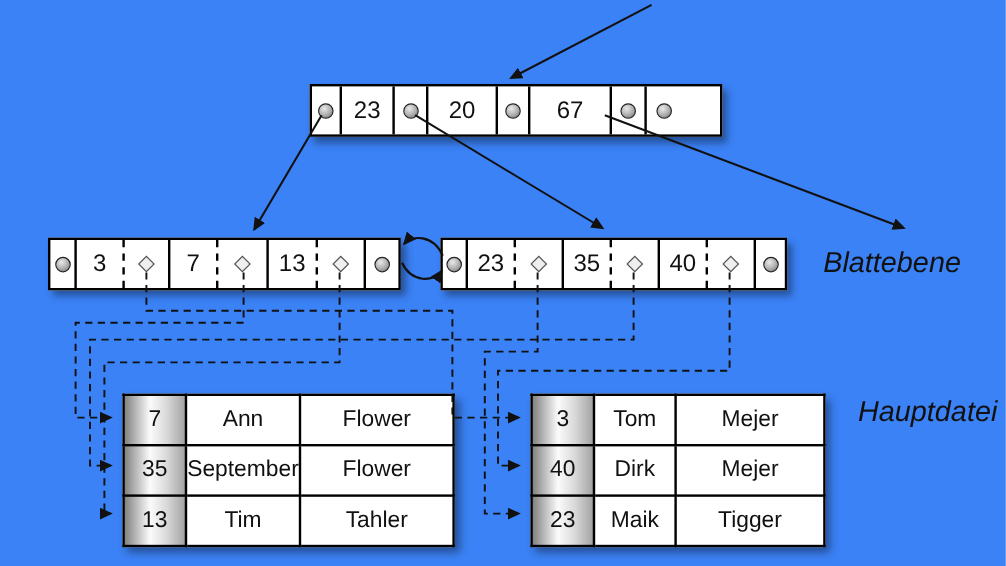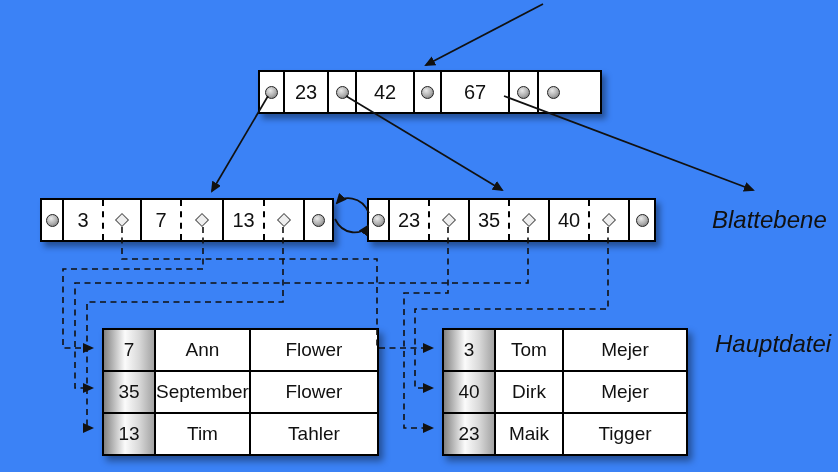--- a/index.html
+++ b/index.html
@@ -81,21 +81,21 @@
     <div class="cell sep-solid" style="width:25px">
         <span class="ball"></span>
       </div>
     <div class="cell sep-solid" style="width:44px">
         <span>23</span>
       </div>
     <div class="cell sep-solid" style="width:28px">
         <span class="ball"></span>
       </div>
     <div class="cell sep-solid" style="width:58px">
-        <span>42</span>
+        <span>20</span>
       </div>
     <div class="cell sep-solid" style="width:27px">
         <span class="ball"></span>
       </div>
     <div class="cell sep-solid" style="width:68px">
         <span>67</span>
       </div>
     <div class="cell sep-solid" style="width:29px">
         <span class="ball"></span>
       </div>
@@ -151,21 +151,21 @@
         <span>40</span>
       </div>
     <div class="cell sep-solid" style="width:40px">
         <span class="diamond"></span>
       </div>
     <div class="cell" style="width:24px">
         <span class="ball"></span>
       </div>
   </div>
 
-  <div class="side-label" style="left:712px;top:206px;">Blattebene</div>
+  <div class="side-label" style="left:686px;top:206px;">Blattebene</div>
   <div class="side-label" style="left:686px;top:330px;margin-left:29px;">Hauptdatei</div>
 
   <table class="rectable" style="left:102px;top:328px;">
     <tbody>
         <tr>
       <td class="keycol" style="width:50px">7</td>
       <td style="width:68px">Ann</td>
       <td style="width:126px">Flower</td>
     </tr>
     <tr>

